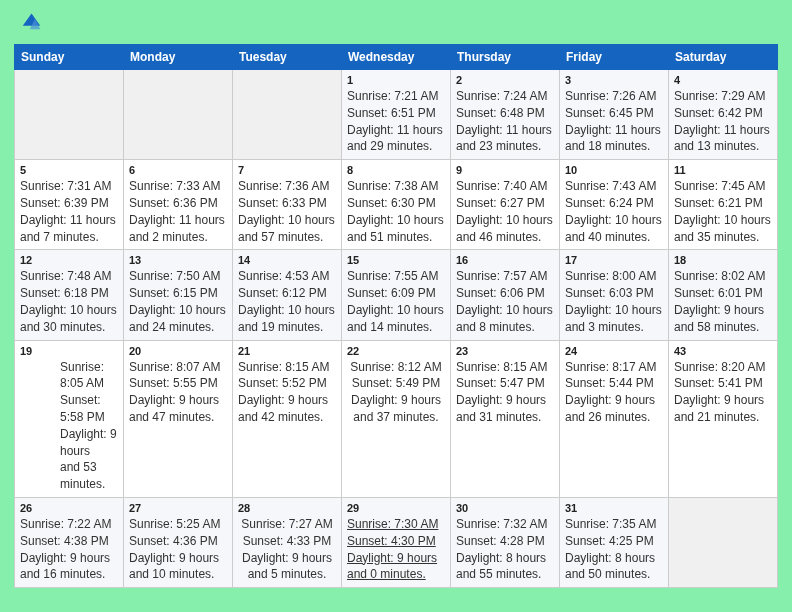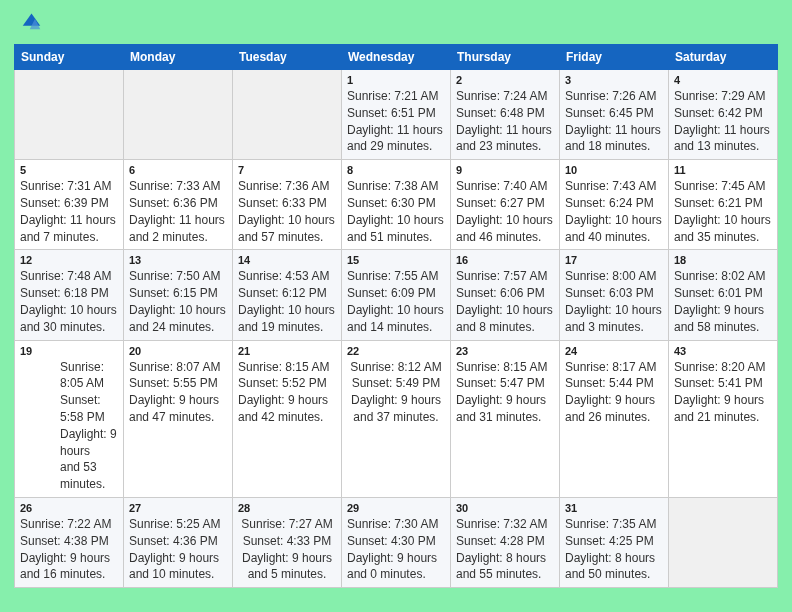--- a/index.html
+++ b/index.html
@@ -334,21 +334,21 @@
           </td>
           <td>
             <span class="day-num">28</span>
             <div class="day-info" style="white-space: pre-line; text-align: center;">Sunrise: 7:27 AM
 Sunset: 4:33 PM
 Daylight: 9 hours
 and 5 minutes.</div>
           </td>
           <td>
             <span class="day-num">29</span>
-            <div class="day-info" style="white-space: pre-line;">Sunrise: 7:30 AM
+            <div class="day-info" style="white-space: pre-line; text-decoration: underline;">Sunrise: 7:30 AM
 Sunset: 4:30 PM
 Daylight: 9 hours
 and 0 minutes.</div>
           </td>
           <td>
             <span class="day-num">30</span>
             <div class="day-info" style="white-space: pre-line;">Sunrise: 7:32 AM
 Sunset: 4:28 PM
 Daylight: 8 hours
 and 55 minutes.</div>

